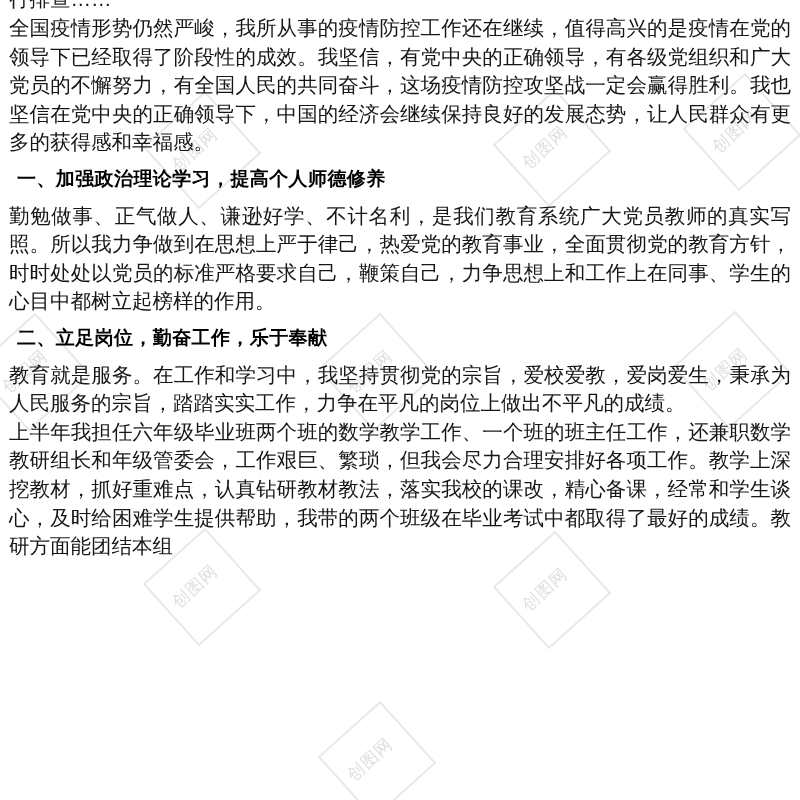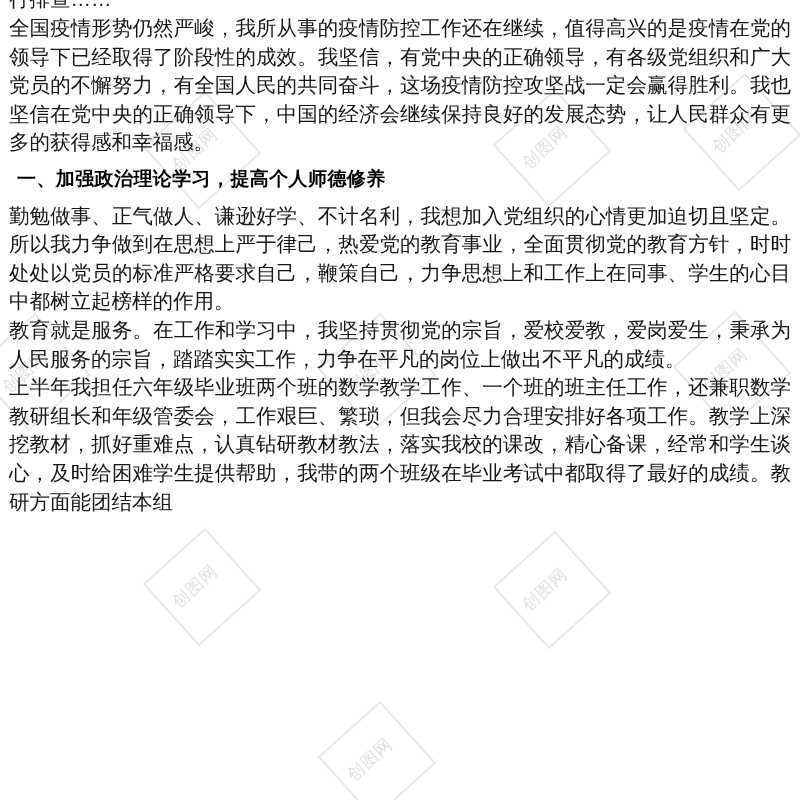--- a/index.html
+++ b/index.html
@@ -131,21 +131,22 @@
   <div id="doc">
 
     <div class="clipped-top">
       <p class="para">行排查……</p>
     </div>
 
     <p class="para">全国疫情形势仍然严峻，我所从事的疫情防控工作还在继续，值得高兴的是疫情在党的领导下已经取得了阶段性的成效。我坚信，有党中央的正确领导，有各级党组织和广大党员的不懈努力，有全国人民的共同奋斗，这场疫情防控攻坚战一定会赢得胜利。我也坚信在党中央的正确领导下，中国的经济会继续保持良好的发展态势，让人民群众有更多的获得感和幸福感。</p>
 
     <h2 class="heading">一、加强政治理论学习，提高个人师德修养</h2>
 
-    <p class="para">勤勉做事、正气做人、谦逊好学、不计名利，我想加入党组织的心情更加迫切且坚定。所以我力争做到在思想上严于律己，热爱党的教育事业，全面贯彻党的教育方针，时时处处以党员的标准严格要求自己，鞭策自己，力争思想上和工作上在同事、学生的心目中都树立起榜样的作用。</p>
+    <p class="para">勤勉做事、正气做人、谦逊好学、不计名利，是我们教育系统广大党员教师的真实写照。所以我力争做到在思想上严于律己，热爱党的教育事业，全面贯彻党的教育方针，时时处处以党员的标准严格要求自己，鞭策自己，力争思想上和工作上在同事、学生的心目中都树立起榜样的作用。</p>
 
+    <h2 class="heading">二、立足岗位，勤奋工作，乐于奉献</h2>
 
     <p class="para">教育就是服务。在工作和学习中，我坚持贯彻党的宗旨，爱校爱教，爱岗爱生，秉承为人民服务的宗旨，踏踏实实工作，力争在平凡的岗位上做出不平凡的成绩。</p>
     <p class="para">上半年我担任六年级毕业班两个班的数学教学工作、一个班的班主任工作，还兼职数学教研组长和年级管委会，工作艰巨、繁琐，但我会尽力合理安排好各项工作。教学上深挖教材，抓好重难点，认真钻研教材教法，落实我校的课改，精心备课，经常和学生谈心，及时给困难学生提供帮助，我带的两个班级在毕业考试中都取得了最好的成绩。教研方面能团结本组</p>
 
   </div>
 
 </div>
 
 </body></html>

